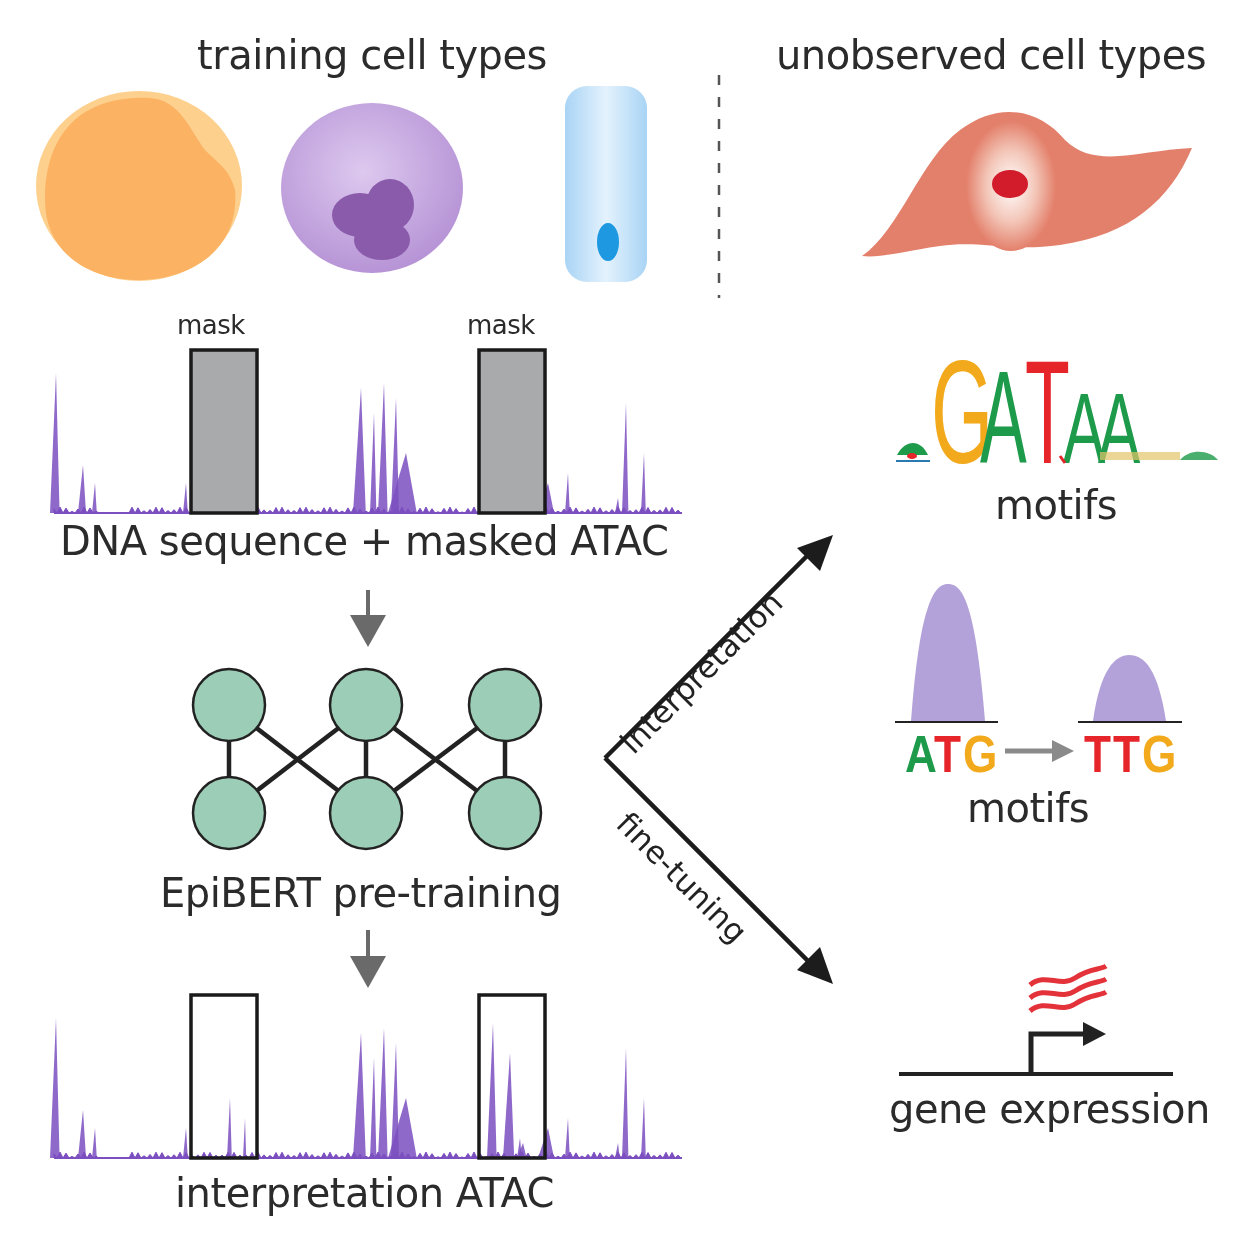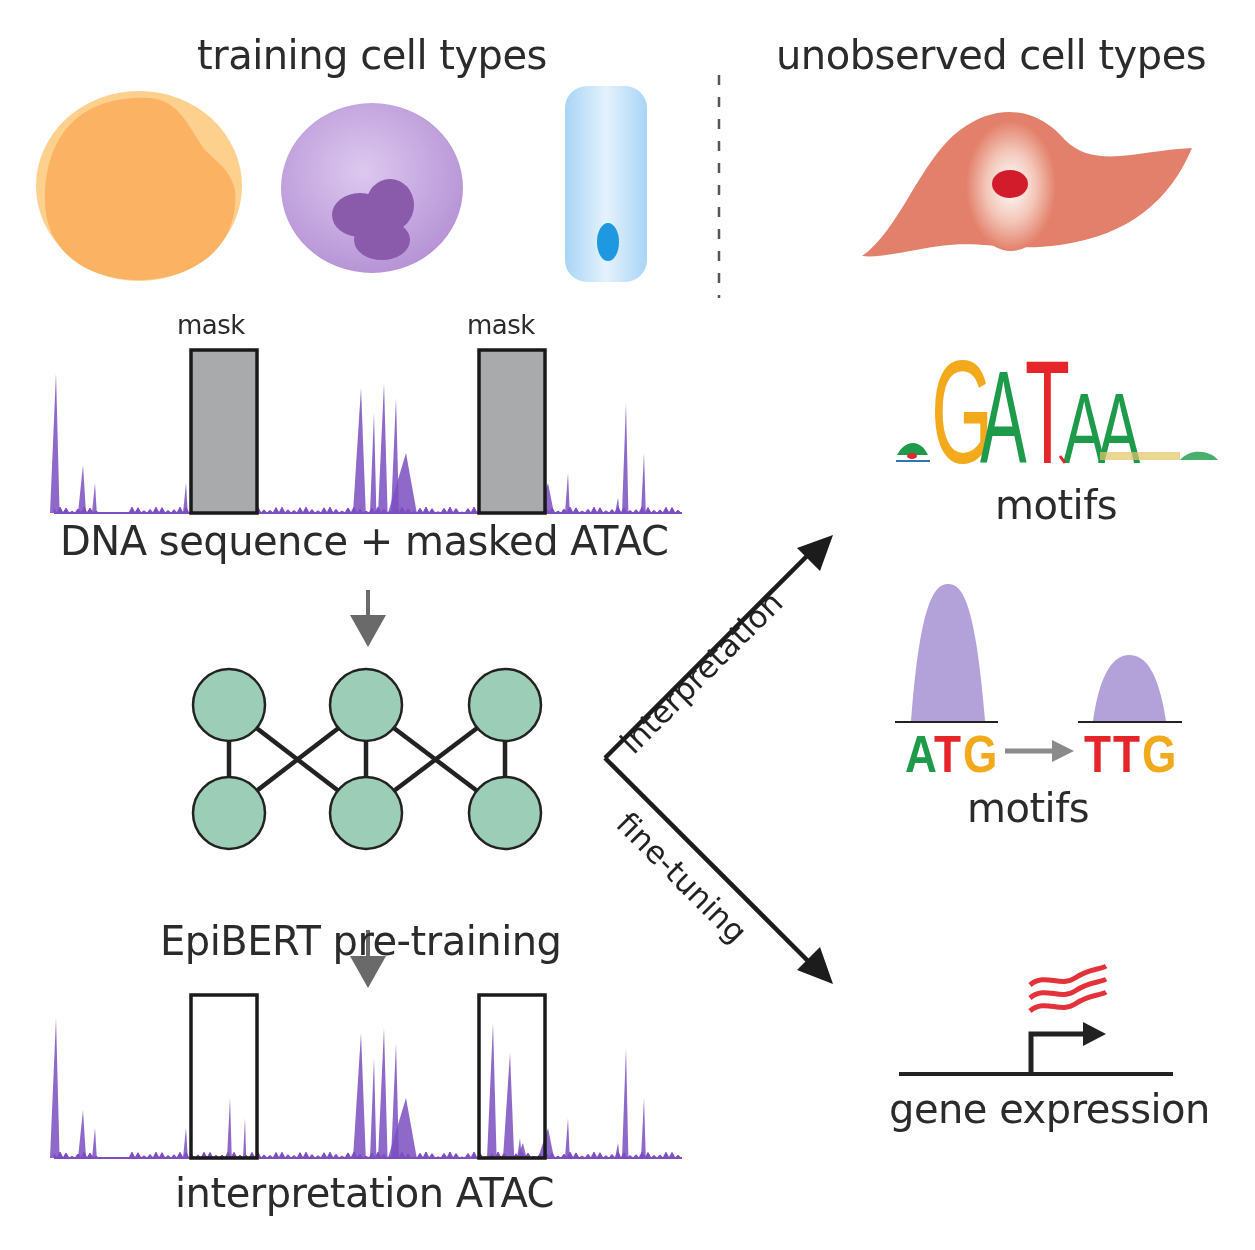--- a/index.html
+++ b/index.html
@@ -116,21 +116,21 @@
   </g>
   <g fill="#9ccdb6" stroke="#222" stroke-width="2.5">
     <circle cx="229" cy="705" r="36"></circle>
     <circle cx="366" cy="705" r="36"></circle>
     <circle cx="505" cy="705" r="36"></circle>
     <circle cx="229" cy="813" r="36"></circle>
     <circle cx="366" cy="813" r="36"></circle>
     <circle cx="505" cy="813" r="36"></circle>
   </g>
 </svg>
-<div class="label caption" style="left:160px; top:870px;margin-top:48px;">EpiBERT pre-training</div>
+<div class="label caption" style="left:160px; top:870px;">EpiBERT pre-training</div>
 
 <svg width="1255" height="1250" id="track-output">
     <g>
       <path d="M54,1158 L54,1153.8026332792745 L57,1158 L60,1152.025866043208 L63,1158 L66,1153.091660652888 L69,1158 L72,1156.390948852575 L75,1158 L78,1153.9617092827548 L81,1158 L84,1152.0506554521724 L87,1158 L90,1152.9679970961226 L93,1158 L96,1156.1895021816003 L99,1158 L102,1158 L105,1158 L108,1158 L111,1158 L114,1158 L117,1158 L120,1158 L123,1158 L126,1158 L129,1158 L132,1152.1247772780835 L135,1158 L138,1152.7409023597495 L141,1158 L144,1155.7909684157944 L147,1158 L150,1154.4680418253774 L153,1158 L156,1152.17398690279 L159,1158 L162,1152.6378473914813 L165,1158 L168,1155.5945415428785 L171,1158 L174,1154.6455887940272 L177,1158 L180,1152.23119143253 L183,1158 L186,1152.542018884299 L189,1158 L192,1155.4004429908077 L195,1158 L198,1154.8270361445498 L201,1158 L204,1152.2962961007183 L207,1158 L210,1152.4535755903237 L213,1158 L216,1155.208994308542 L219,1158 L222,1155.012083286311 L225,1158 L228,1152.3691930531845 L231,1158 L234,1152.3726640271302 L237,1158 L240,1155.0205126551941 L243,1158 L246,1155.2004236651649 L249,1158 L252,1152.4497615268467 L255,1158 L258,1152.299418235023 L261,1158 L264,1154.8353102746164 L267,1158 L270,1155.3917452712985 L273,1158 L276,1152.5378680497727 L279,1158 L282,1152.2339595549804 L285,1158 L288,1154.6536939781274 L291,1158 L294,1155.5857311561165 L297,1158 L300,1152.6333666622913 L303,1158 L306,1152.176396427639 L309,1158 L312,1154.4759646362422 L315,1158 L318,1155.782059957307 L321,1158 L324,1152.7360991587943 L327,1158 L330,1152.1268242136466 L333,1158 L336,1154.3024166802397 L339,1158 L342,1155.9804064312189 L345,1158 L348,1152.8458953498234 L351,1158 L354,1152.085325035686 L357,1158 L360,1154.1333376144016 L363,1158 L366,1156.1804419916689 L369,1158 L372,1152.9625733440118 L375,1158 L378,1152.0519676424285 L381,1158 L384,1153.9690075397232 L387,1158 L390,1156.3818352542867 L393,1158 L396,1153.085939849409 L399,1158 L402,1152.0268072946421 L405,1158 L408,1153.8096986898925 L411,1158 L414,1156.5842525854969 L417,1158 L420,1153.2157904936946 L423,1158 L426,1152.0098856736458 L429,1158 L432,1153.6556749802983 L435,1158 L438,1156.787358655222 L441,1158 L444,1153.3519101627471 L447,1158 L450,1152.001230812259 L453,1158 L456,1153.5071915708224 L459,1158 L462,1156.9908169924042 L465,1158 L468,1153.4940733570063 L471,1158 L474,1152.0008570483612 L477,1158 L480,1153.3644944431346 L483,1158 L486,1156.8057094575927 L489,1158 L492,1153.642044565045 L495,1158 L498,1152.00876500114 L501,1158 L504,1153.2278199931916 L507,1158 L510,1156.602557774606 L513,1158 L516,1153.79557865372 L519,1158 L522,1152.0249415700648 L525,1158 L528,1153.097394639618 L531,1158 L534,1156.4000645052588 L537,1158 L540,1153.954421274269 L543,1158 L546,1152.04935995659 L549,1158 L552,1152.9734344486146 L555,1158 L558,1156.1985651054292 L561,1158 L564,1154.1183092836711 L567,1158 L570,1152.0819797085499 L573,1158 L576,1152.8561447760178 L579,1158 L582,1155.9983933845222 L585,1158 L588,1154.2869711805756 L591,1158 L594,1152.1227467871731 L597,1158 L600,1152.745719927101 L603,1158 L606,1155.799880952476 L609,1158 L612,1154.4601275550817 L615,1158 L618,1152.1715936566043 L621,1158 L624,1152.642342834683 L627,1158 L630,1155.6033566704036 L633,1158 L636,1154.6374915516099 L639,1158 L642,1152.228439395786 L645,1158 L648,1152.5461847560769 L651,1158 L654,1155.4091461057956 L657,1158 L660,1154.8187693441248 L663,1158 L666,1152.2931898325148 L669,1158 L672,1152.4574049893808 L675,1158 L678,1155.2175709931744 L681,1158" fill="#7b4fc0" stroke="#7b4fc0" stroke-width="1"></path>
       <path d="M50,1158 L56,1018 L59.6,1158 Z" fill="#7b4fc0" opacity="0.85"></path>
       <path d="M78,1158 L83,1110 L86,1158 Z" fill="#7b4fc0" opacity="0.85"></path>
       <path d="M92,1158 L95,1128 L96.8,1158 Z" fill="#7b4fc0" opacity="0.85"></path>
       <path d="M183,1158 L186,1128 L187.8,1158 Z" fill="#7b4fc0" opacity="0.85"></path>
       <path d="M353,1158 L361,1033 L365.8,1158 Z" fill="#7b4fc0" opacity="0.85"></path>
       <path d="M370,1158 L374,1058 L376.4,1158 Z" fill="#7b4fc0" opacity="0.85"></path>

